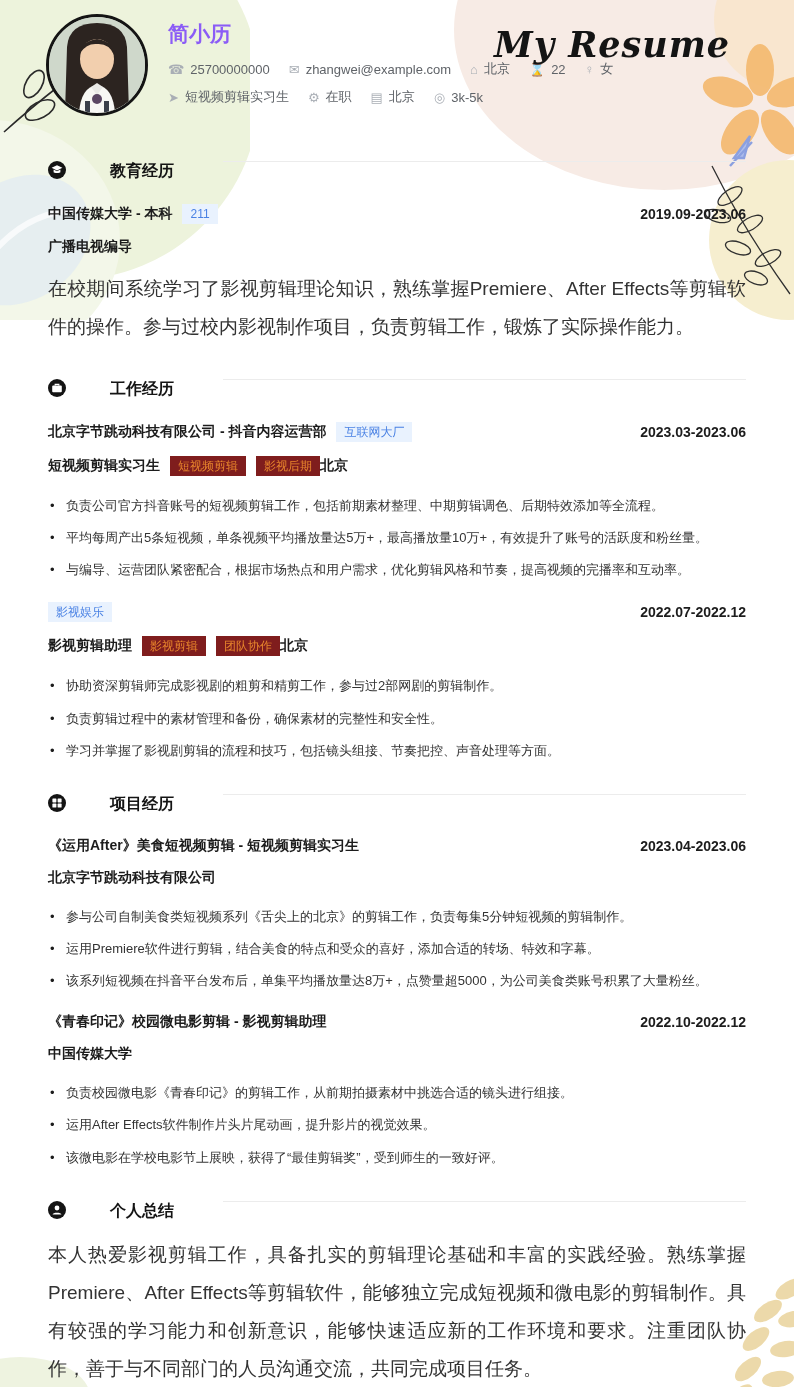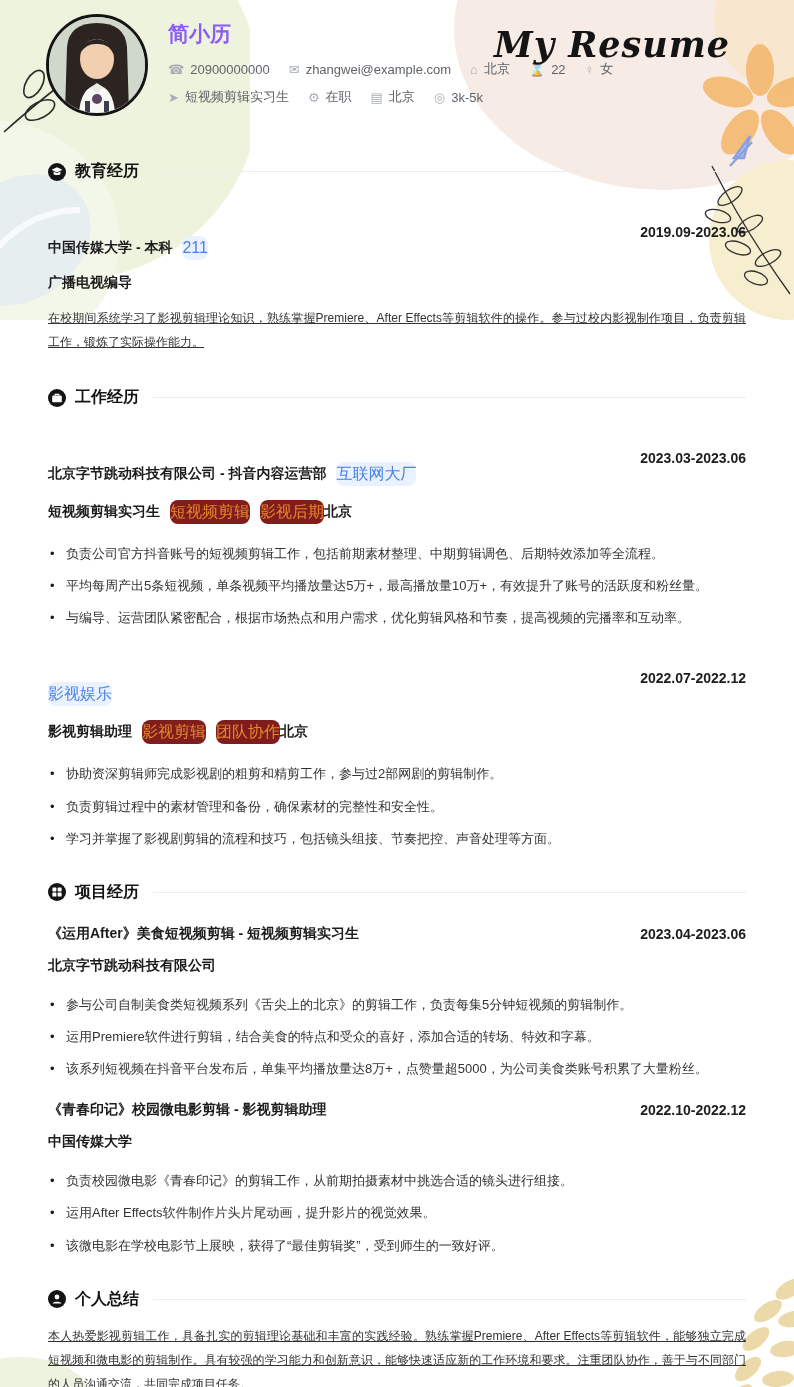--- a/index.html
+++ b/index.html
@@ -17,41 +17,41 @@
                font-size:13px;color:#5f6368;white-space:nowrap;}
   .contact-row.r1{top:60px;}
   .contact-row.r2{top:88px;}
   .citem{display:flex;align-items:center;gap:6px;}
   .cicon{color:#a9aeb5;font-size:13px;line-height:1;}
   .watermark{position:absolute;right:64px;top:24px;font-family:"DejaVu Serif",serif;
              font-style:italic;font-weight:bold;font-size:35px;color:#141414;letter-spacing:1px;}
 
   
   .sections{margin:0 48px;}
-  .section-header{display:flex;align-items:center;margin-top:33px;}
+  .section-header{display:flex;margin-top:33px;gap:35px;}
   .sh-icon{width:18px;height:18px;border-radius:50%;background:#141414;flex:0 0 18px;
            display:flex;align-items:center;justify-content:center;}
   .sh-icon svg{display:block;}
   .sh-title{margin-left:9px;font-size:16px;font-weight:bold;color:#141414;}
   .sh-line{flex:1;height:1px;background:#ececec;margin-left:14px;}
 
   .entry-row{display:flex;align-items:center;justify-content:space-between;margin-top:22px;}
-  .entry-left{display:flex;align-items:center;gap:10px;margin-top:32px;}
+  .entry-left{display:flex;align-items:center;gap:10px;}
   .entry-title{font-size:14px;font-weight:bold;color:#1c1c1c;}
   .entry-date{font-size:14px;font-weight:bold;color:#1c1c1c;}
   .sub-row{display:flex;align-items:center;justify-content:flex-start;margin-top:14px;}
   .sub-left{display:flex;align-items:center;gap:10px;}
   .sub-title{font-size:14px;font-weight:bold;color:#1c1c1c;}
   .sub-loc{font-size:14px;font-weight:bold;color:#1c1c1c;}
 
-  .tag{display:inline-block;font-size:16px;line-height:1;padding:4px 0;border-radius:8px;}
+  .tag{display:inline-block;font-size:12px;line-height:1;padding:4px 8px;border-radius:0;}
   .tag-blue{color:#4a82e4;background:#e9f2fe;}
   .tag-orange{color:#e8862c;background:#7f1d1d;}
 
-  .para{margin-top:14px;font-size:12px;line-height:2.0;color:#333;text-align:justify;text-decoration:underline;}
+  .para{margin-top:14px;font-size:19px;line-height:2.0;color:#333;text-align:justify;}
   .bullets{margin-top:20px;}
   .bullet{position:relative;margin-top:12px;padding-left:18px;font-size:13px;line-height:1.55;color:#333;}
   .bullet::before{content:"•";position:absolute;left:2px;top:0;color:#1c1c1c;font-size:13px;}
 
   
   .skills-grid{display:grid;grid-template-columns:1fr 1fr;column-gap:76px;row-gap:21px;margin-top:12px;}
   .skill{display:flex;align-items:center;}
   .skill-name{font-size:13px;font-weight:bold;color:#1c1c1c;margin-right:13px;white-space:nowrap;}
   .skill-bar{width:126px;height:13px;background:#e9e9e9;position:relative;overflow:hidden;flex:0 0 126px;}
   .skill-fill{height:100%;background:#111;clip-path:polygon(0 0,calc(100% - 9px) 0,100% 100%,0 100%);}
@@ -143,21 +143,21 @@
           <circle cx="48" cy="82" r="5" fill="#5a4663"></circle>
           <rect x="36" y="84" width="5" height="12" fill="#3a3f4a"></rect>
           <rect x="55" y="84" width="5" height="12" fill="#3a3f4a"></rect>
         </svg>
       </div>
       <div class="name">简小历</div>
 
       <div class="contact-row r1">
         <span class="citem">
           <span class="cicon">☎</span>
-          <span>20900000000</span>
+          <span>25700000000</span>
         </span>
         <span class="citem">
           <span class="cicon">✉</span>
           <span>zhangwei@example.com</span>
         </span>
         <span class="citem">
           <span class="cicon">⌂</span>
           <span>北京</span>
         </span>
         <span class="citem">

